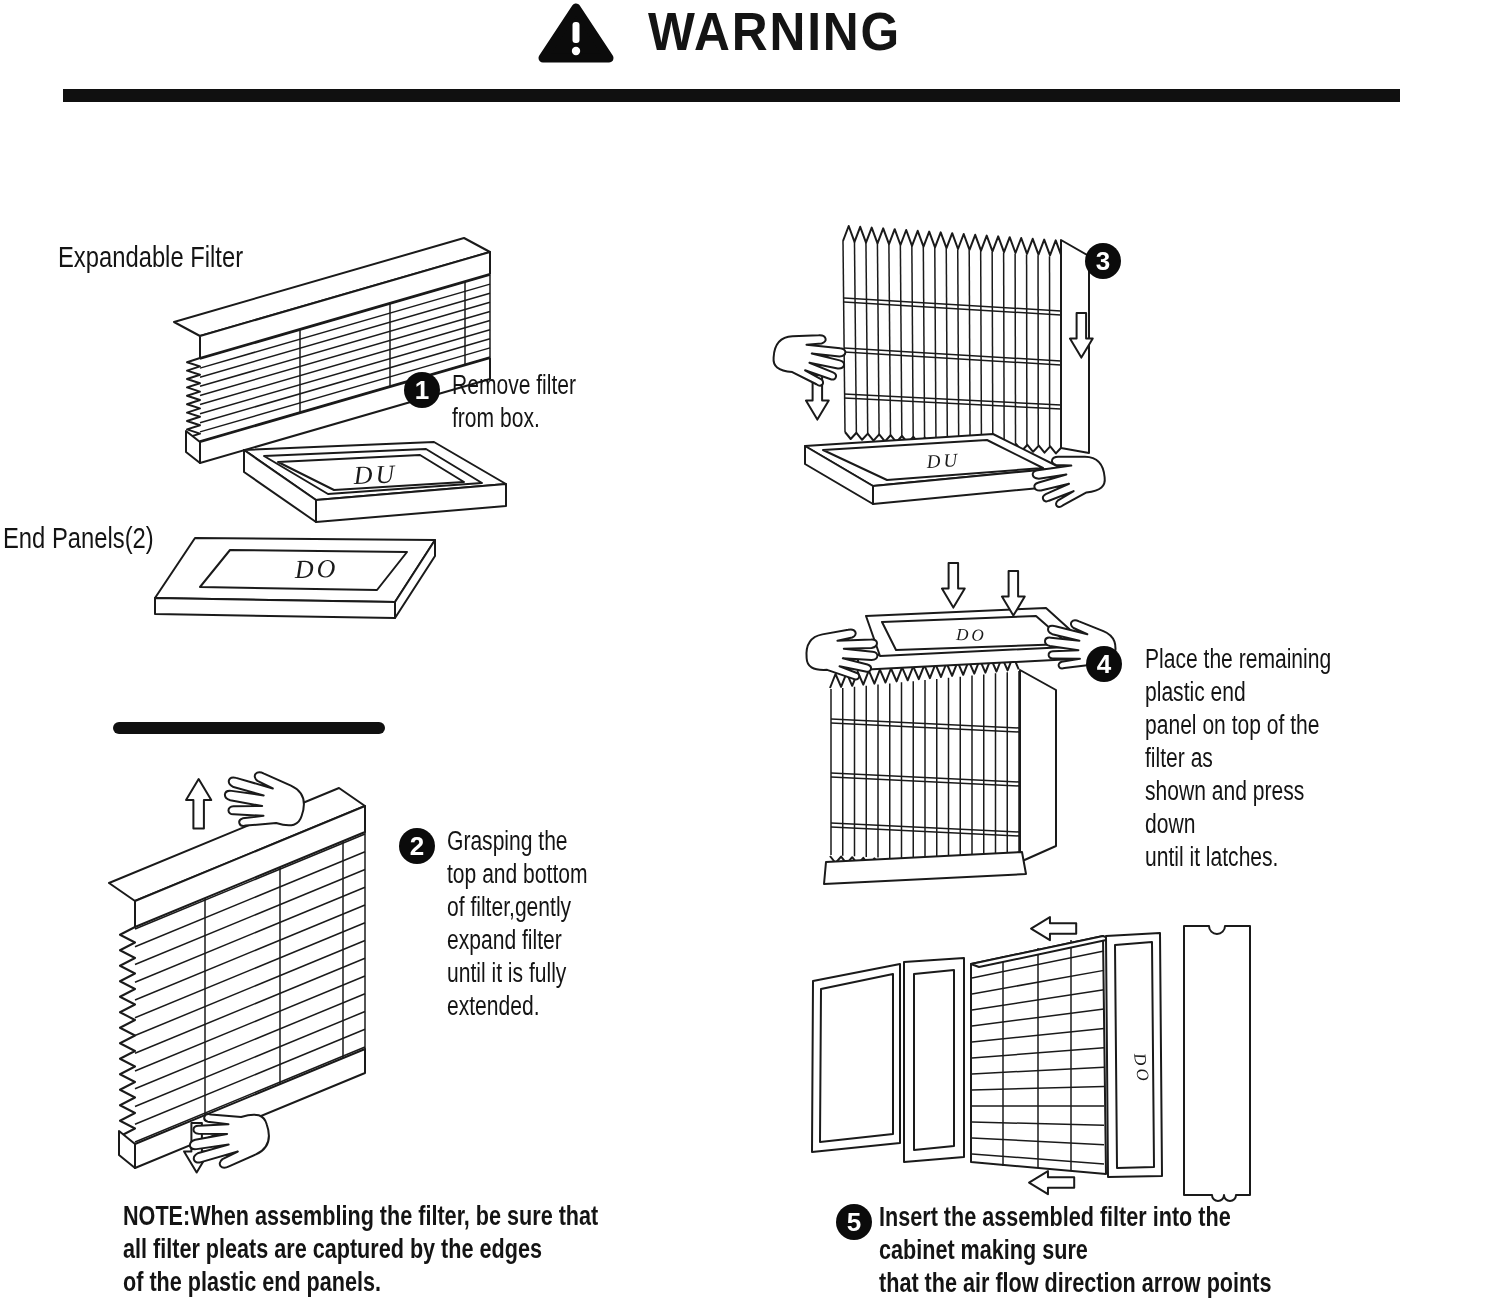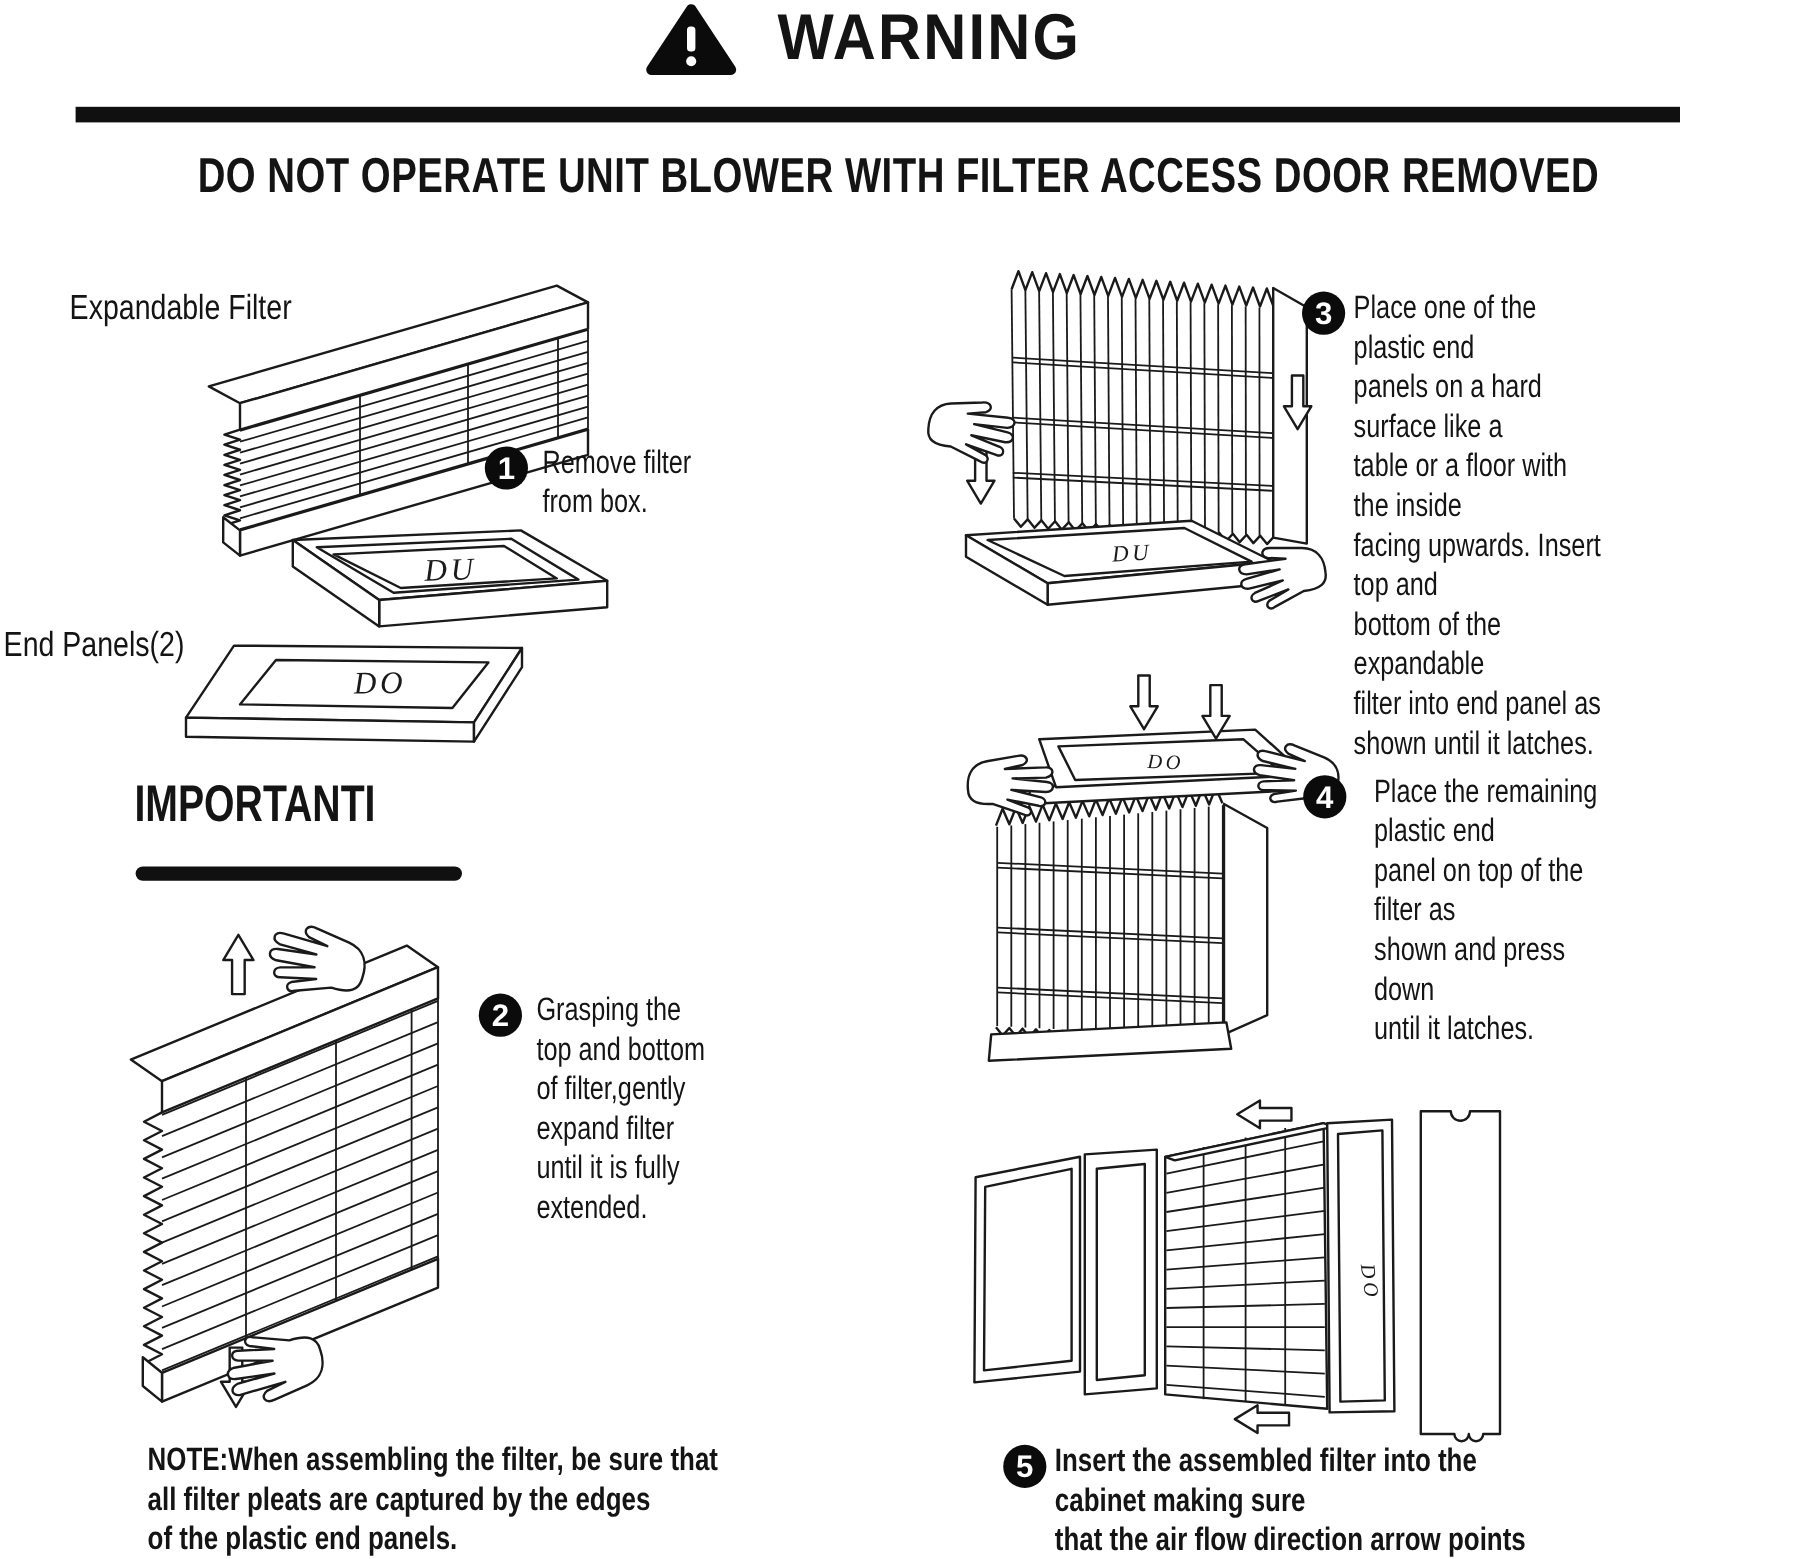--- a/index.html
+++ b/index.html
@@ -50,23 +50,20 @@
 
   <div class="abs" id="warn-row">
     <svg id="warn-tri" width="76" height="64" viewBox="0 0 76 64">
       <polygon points="38,7 71,57 5,57" style="fill:#0b0b0b;stroke:#0b0b0b;stroke-width:9;stroke-linejoin:round"></polygon>
       <rect x="34.5" y="21" width="7" height="21" rx="3" fill="#fff"></rect>
       <circle cx="38" cy="50" r="4.2" fill="#fff"></circle>
     </svg>
     <div id="warn-title">WARNING</div>
   </div>
   <div class="abs" id="black-bar"></div>
-  <div class="abs" id="main-heading">
-    <span>DO NOT OPERATE UNIT BLOWER WITH FILTER ACCESS DOOR REMOVED</span>
-  </div>
 
   <div class="abs" style="left:58px;top:241px;">
     <span class="label">Expandable Filter</span>
   </div>
   <div class="abs" style="left:3px;top:522px;">
     <span class="label">End Panels(2)</span>
   </div>
 
   <svg class="abs" style="left:150px;top:218px;" width="480" height="250" viewBox="0 0 480 250">
     <g class="ln">
@@ -108,23 +105,20 @@
   </svg>
 
   <svg class="abs" style="left:145px;top:530px;" width="335" height="105" viewBox="0 0 335 105">
     <polygon class="face" points="50,8 290,10 250,72 10,68"></polygon>
     <polygon class="face" points="10,68 250,72 250,88 10,84"></polygon>
     <polygon class="face" points="290,10 250,72 250,88 290,26"></polygon>
     <polygon class="nf" points="85,20 262,22 232,60 55,57"></polygon>
     <text class="mark" x="150" y="48" font-size="26" transform="rotate(-1 150 48)">DO</text>
   </svg>
 
-  <div class="abs" id="important-title" style="left:112px;top:646px;">
-    <span>IMPORTANTI</span>
-  </div>
   <div class="abs" id="important-bar"></div>
 
   <svg class="abs" style="left:95px;top:766px;" width="360" height="430" viewBox="0 0 360 430">
     <g class="ln">
         <line x1="40" y1="163" x2="270" y2="68"></line>
         <line x1="40" y1="180.75" x2="270" y2="85.75"></line>
         <line x1="40" y1="198.5" x2="270" y2="103.5"></line>
         <line x1="40" y1="216.25" x2="270" y2="121.25"></line>
         <line x1="40" y1="234" x2="270" y2="139"></line>
         <line x1="40" y1="251.75" x2="270" y2="156.75"></line>
@@ -204,29 +198,20 @@
     <polygon class="face" points="50,236 118,276 118,294 50,254"></polygon>
     <polygon class="nf" points="68,240 232,230 288,258 132,270"></polygon>
     <text class="mark" x="172" y="258" font-size="19" transform="rotate(-3 172 258)">DU</text>
     <use href="#arrow-down" transform="translate(50,164) scale(0.95)"></use>
     <use href="#arrow-down" transform="translate(314,102) scale(0.95)"></use>
     <use href="#hand" transform="translate(25,112) scale(1.2) rotate(14)"></use>
     <use href="#hand" transform="translate(342,232) scale(-1.2,1.2) rotate(16)"></use>
   </svg>
 
   <div class="abs badge" style="left:1085px;top:243px;">3</div>
-  <div class="abs" style="left:1128px;top:240px;">
-    <span class="ctext">Place one of the plastic end
-panels on a hard surface like a
-table or a floor with the inside
-facing upwards. Insert top and
-bottom of the expandable
-filter into end panel as
-shown until it latches.</span>
-  </div>
 
   <svg class="abs" style="left:788px;top:556px;" width="335" height="365" viewBox="0 0 335 365">
     <g class="ln">
         <line x1="43" y1="133" x2="43" y2="299"></line>
         <line x1="54.75" y1="131.875" x2="54.75" y2="299.625"></line>
         <line x1="66.5" y1="130.75" x2="66.5" y2="300.25"></line>
         <line x1="78.25" y1="129.625" x2="78.25" y2="300.875"></line>
         <line x1="90" y1="128.5" x2="90" y2="301.5"></line>
         <line x1="101.75" y1="127.375" x2="101.75" y2="302.125"></line>
         <line x1="113.5" y1="126.25" x2="113.5" y2="302.75"></line>

